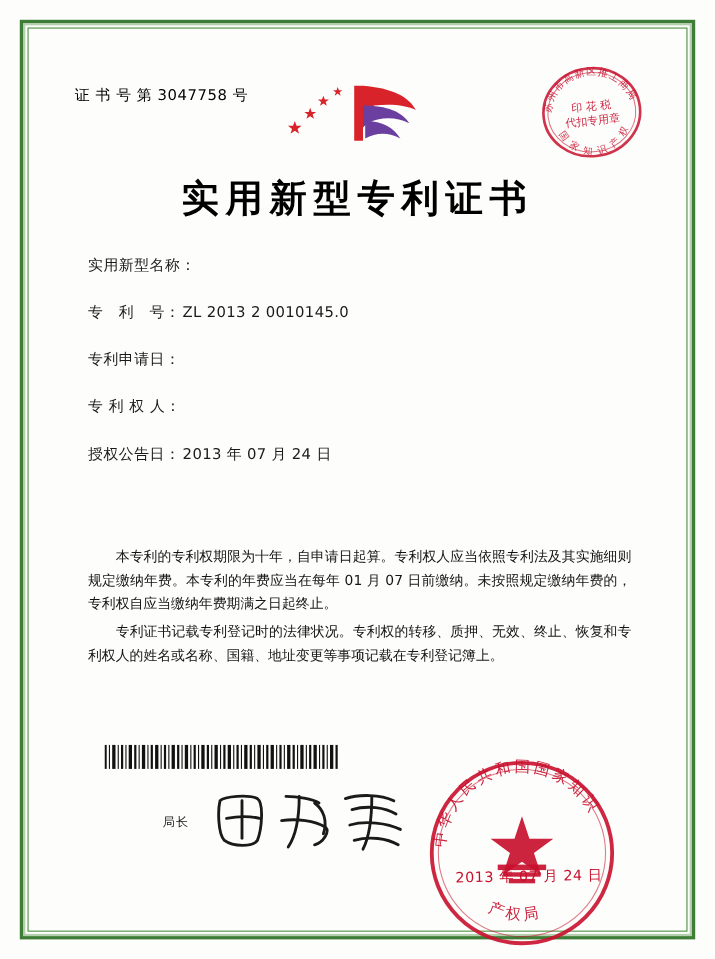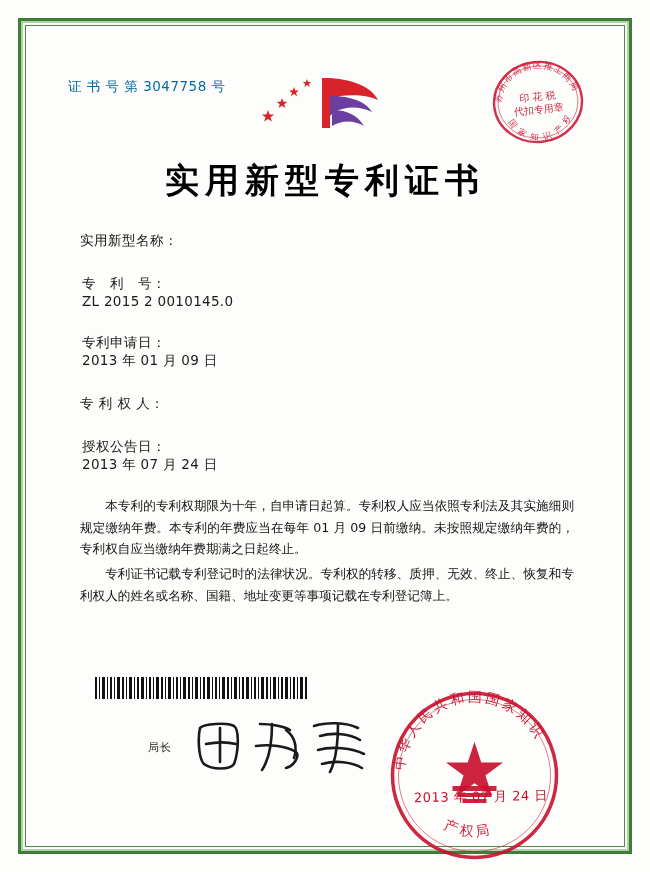--- a/index.html
+++ b/index.html
@@ -58,21 +58,21 @@
     right: 40px;
     bottom: 40px;
   }
 
   
   .cert-no {
     position: absolute;
     left: 28px;
     top: 38px;
     font-size: 13.5px;
-    color: #0369a1;
+    color: #000000;
     letter-spacing: 0.5px;
     font-family: "DejaVu Sans", "Liberation Sans", sans-serif;
   }
 
   
   .emblem {
     position: absolute;
     left: 50%;
     transform: translateX(-50%);
     top: 26px;
@@ -107,21 +107,20 @@
     left: 40px;
     right: 30px;
     top: 192px;
   }
   .field-row {
     display: flex;
     align-items: baseline;
     margin-bottom: 25px;
     font-size: 13.5px;
     color: #1a1a1a;
-    flex-direction: column;
   }
   .field-label {
     white-space: nowrap;
     letter-spacing: 0.5px;
   }
   .field-value {
     margin-left: 2px;
     letter-spacing: 0.3px;
   }
 
@@ -245,37 +244,36 @@
     </div>
 
     <div class="title">实用新型专利证书</div>
 
     <div class="fields">
       <div class="field-row">
         <span class="field-label">实用新型名称：</span>
       </div>
       <div class="field-row">
         <span class="field-label">专　利　号：</span>
-        <span class="field-value">ZL 2015 2 0010145.0</span>
+        <span class="field-value">ZL 2013 2 0010145.0</span>
       </div>
       <div class="field-row">
         <span class="field-label">专利申请日：</span>
-        <span class="field-value">2013 年 01 月 09 日</span>
       </div>
       <div class="field-row">
         <span class="field-label">专 利 权 人：</span>
       </div>
       <div class="field-row">
         <span class="field-label">授权公告日：</span>
         <span class="field-value">2013 年 07 月 24 日</span>
       </div>
     </div>
 
     <div class="paragraphs">
-      <p>本专利的专利权期限为十年，自申请日起算。专利权人应当依照专利法及其实施细则规定缴纳年费。本专利的年费应当在每年 01 月 09 日前缴纳。未按照规定缴纳年费的，专利权自应当缴纳年费期满之日起终止。</p>
+      <p>本专利的专利权期限为十年，自申请日起算。专利权人应当依照专利法及其实施细则规定缴纳年费。本专利的年费应当在每年 01 月 07 日前缴纳。未按照规定缴纳年费的，专利权自应当缴纳年费期满之日起终止。</p>
       <p>专利证书记载专利登记时的法律状况。专利权的转移、质押、无效、终止、恢复和专利权人的姓名或名称、国籍、地址变更等事项记载在专利登记簿上。</p>
     </div>
 
     <div class="barcode">
       <svg viewBox="0 0 215 22" width="215" height="22" xmlns="http://www.w3.org/2000/svg">
         <g fill="#111">
           <rect x="0" y="0" width="2" height="22"></rect>
             <rect x="4" y="0" width="1" height="22"></rect>
           <rect x="7" y="0" width="3" height="22"></rect>
             <rect x="12" y="0" width="1" height="22"></rect>

